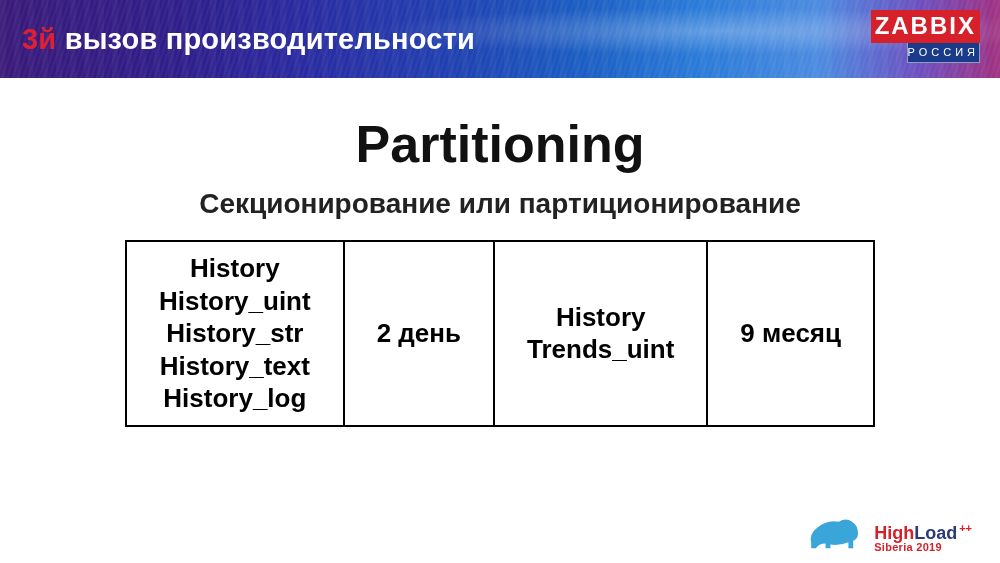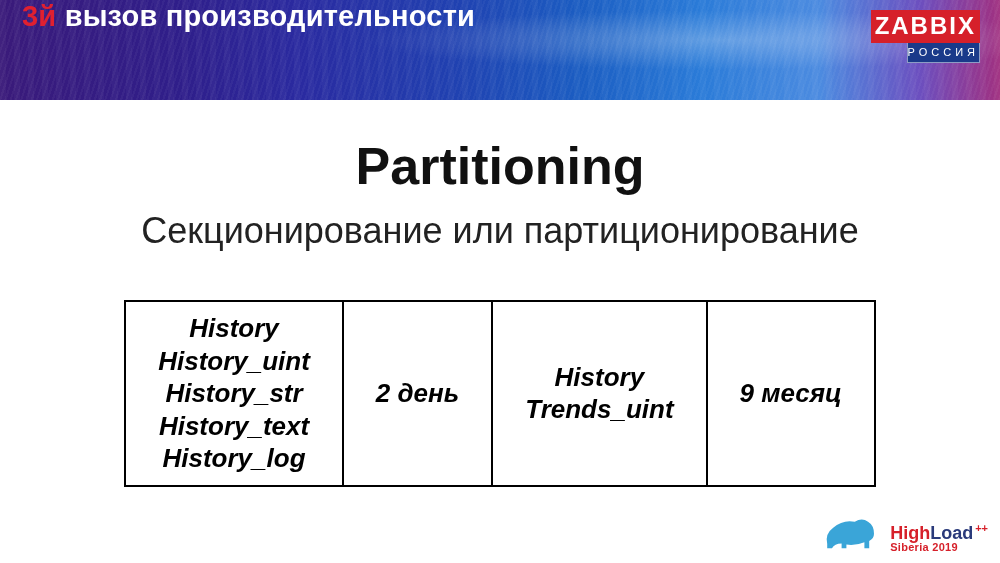--- a/index.html
+++ b/index.html
@@ -6,33 +6,34 @@
   body {
     width: 1000px;
     height: 563px;
     background: #ffffff;
     font-family: Arial, Helvetica, sans-serif;
     position: relative;
     overflow: hidden;
   }
   .header-band {
     width: 100%;
-    height: 100px;
+    height: 78px;
     background: linear-gradient(90deg,
       #3a1a7a 0%,
       #2f1e8a 18%,
       #2a2aa0 30%,
       #2040b0 45%,
       #1b5dc2 58%,
       #2a7bd8 70%,
       #4c8be0 82%,
       #6c4fbf 92%,
       #a03080 100%);
     position: relative;
     display: flex;
+    align-items: center;
     padding-left: 22px;
   }
   .header-noise {
     position: absolute;
     inset: 0;
     background:
       repeating-linear-gradient(108deg, rgba(255,255,255,0.04) 0 2px, transparent 2px 5px),
       repeating-linear-gradient(90deg, rgba(255,255,255,0.03) 0 6px, transparent 6px 14px),
       radial-gradient(ellipse at 72% 40%, rgba(255,255,255,0.25) 0%, transparent 35%);
     mix-blend-mode: screen;
@@ -79,45 +80,44 @@
     padding-top: 36px;
     text-align: center;
   }
   .title {
     font-size: 52px;
     font-weight: 800;
     color: #111;
     margin-bottom: 14px;
   }
   .subtitle {
-    font-size: 36px;
-    font-weight: 400;
+    font-size: 28px;
+    font-weight: 700;
     color: #222;
-    margin-bottom: 48px;
+    margin-bottom: 20px;
   }
 
   .tbl {
     margin: 16px auto;
     border-collapse: collapse;
-    font-style: italic;
   }
   .tbl td {
     border: 2px solid #000;
     padding: 10px 32px;
     font-size: 26px;
     font-weight: 700;
     text-align: center;
     vertical-align: middle;
     line-height: 1.25;
   }
   .tbl td div { white-space: nowrap; }
 
   .footer {
     position: absolute;
-    right: 12px;
+    right: 28px;
     bottom: 10px;
     display: flex;
     align-items: flex-end;
     gap: 10px;
   }
   .bear {
     width: 60px;
     height: 42px;
     position: relative;
   }

